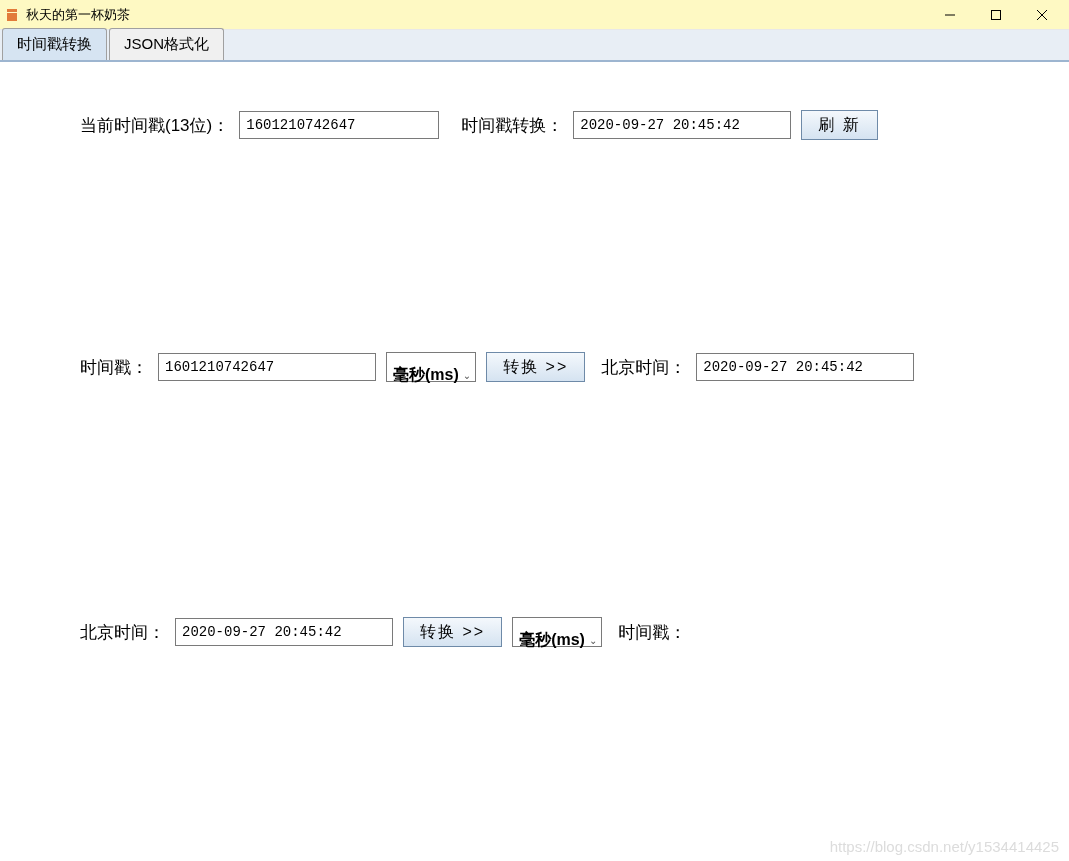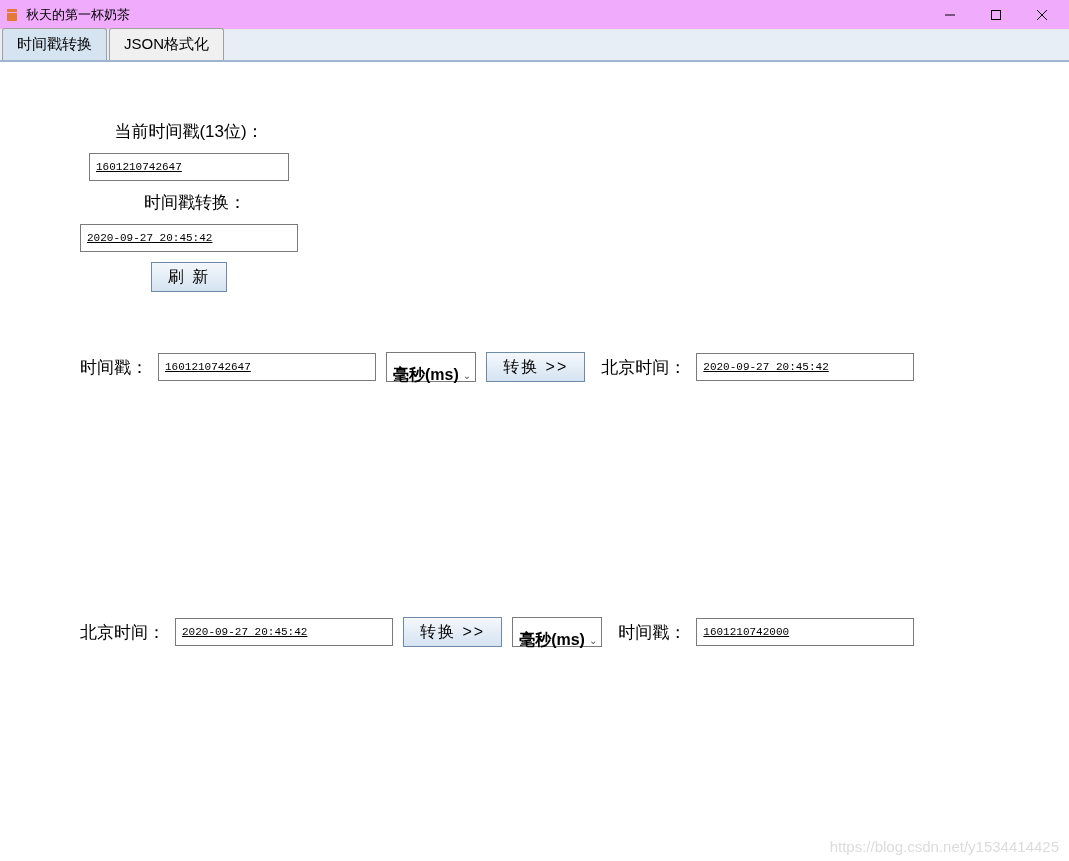--- a/index.html
+++ b/index.html
@@ -10,21 +10,21 @@
     body {
       font-family: "Microsoft YaHei", "SimSun", sans-serif;
       font-size: 14px;
       background: #ffffff;
       width: 1069px;
       height: 861px;
       overflow: hidden;
     }
     .titlebar {
       height: 30px;
-      background: #f0abfc;
+      background: #fef9c3;
       display: flex;
       align-items: center;
       padding: 0 4px;
       border-bottom: 1px solid #e8e8e8;
     }
     .titlebar-icon {
       width: 16px;
       height: 16px;
       margin-right: 6px;
       display: inline-flex;
@@ -79,37 +79,36 @@
       position: relative;
       height: calc(100% - 62px);
     }
     .row {
       display: flex;
       align-items: center;
       gap: 10px;
       position: absolute;
       left: 80px;
     }
-    .row1 { top: 58px; flex-direction: column; }
+    .row1 { top: 48px; }
     .row2 { top: 290px; }
     .row3 { top: 555px; }
     .label {
       font-size: 17px;
       color: #000;
       white-space: nowrap;
     }
     .textfield {
       border: 1px solid #7a7a7a;
       background: #fff;
       height: 28px;
       padding: 2px 6px;
       font-family: "Consolas", "Courier New", monospace;
-      font-size: 11px;
-      color: #000;
-      text-decoration: underline;
+      font-size: 14px;
+      color: #000;
     }
     .btn {
       height: 30px;
       padding: 0 16px;
       background: linear-gradient(#f4f8fc, #d5e3f1);
       border: 1px solid #6e8aa8;
       font-size: 16px;
       color: #000;
       cursor: pointer;
       letter-spacing: 2px;
@@ -201,17 +200,16 @@
 
   <div class="row row3">
     <span class="label">北京时间：</span>
     <input class="textfield" style="width: 218px;" value="2020-09-27 20:45:42">
     <button class="btn">转换 &gt;&gt;</button>
     <div class="select">
       <span class="select-text">毫秒(ms)</span>
       <span class="select-arrow">⌄</span>
     </div>
     <span class="label" style="margin-left:6px">时间戳：</span>
-    <input class="textfield" style="width: 218px;" value="1601210742000">
   </div>
 
   <div class="watermark">https://blog.csdn.net/y1534414425</div>
 </div>
 
 </body></html>

